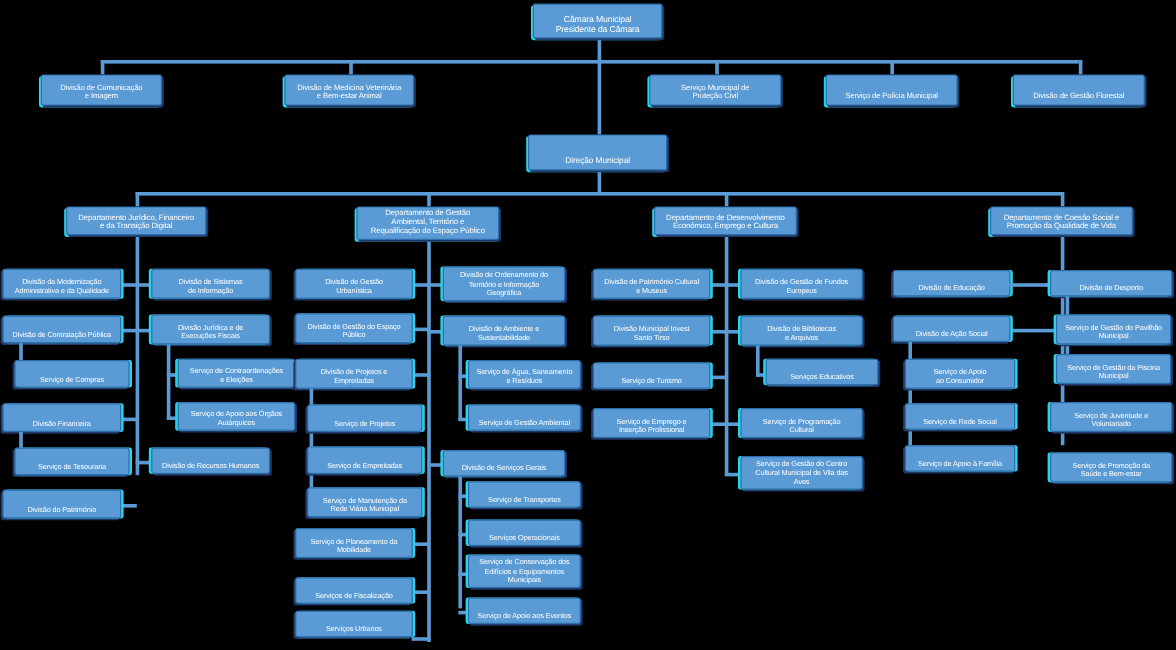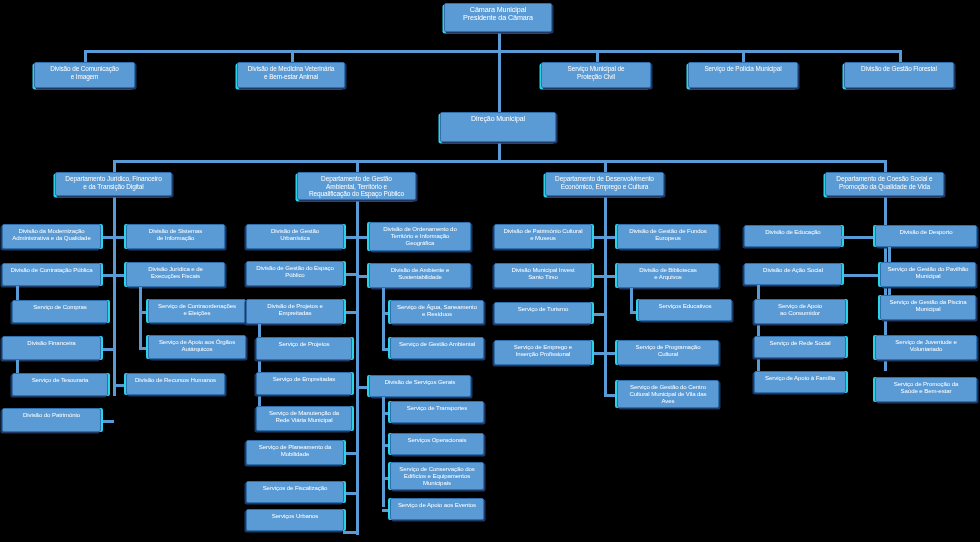--- a/index.html
+++ b/index.html
@@ -21,21 +21,21 @@
 
   
   .box{
     position:absolute;
     box-sizing:border-box;
     background:#5b9bd5;
     border:1px solid #2f6fad;
     border-radius:2px;
     color:#ffffff;
     display:flex;
-    align-items:flex-start;
+    align-items:flex-end;
     justify-content:center;
     text-align:center;
     line-height:1.18;
     padding:2px 3px;
     letter-spacing:-0.1px;
     box-shadow:1.5px 1.5px 0 0 #1f3864, -1.5px 1.5px 0 0 #2bd3e8;
   }
   .box .tx{display:block;width:100%;}
   
   .t-root{font-size:7.2px;}

